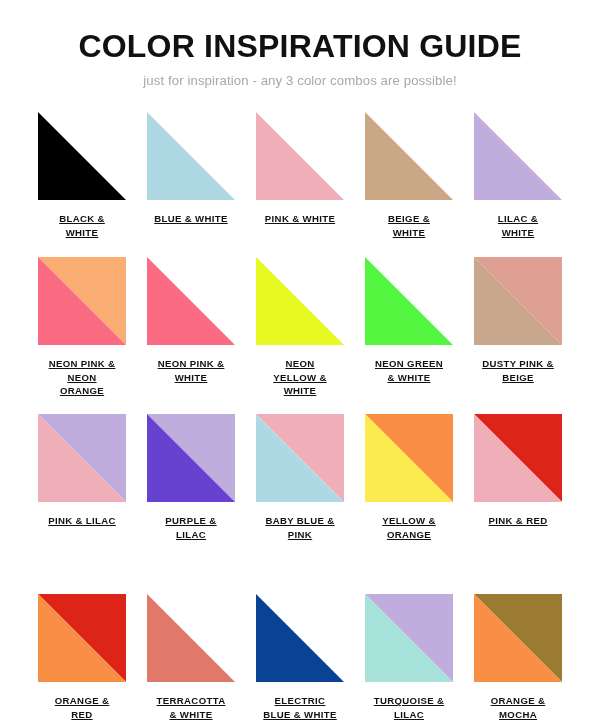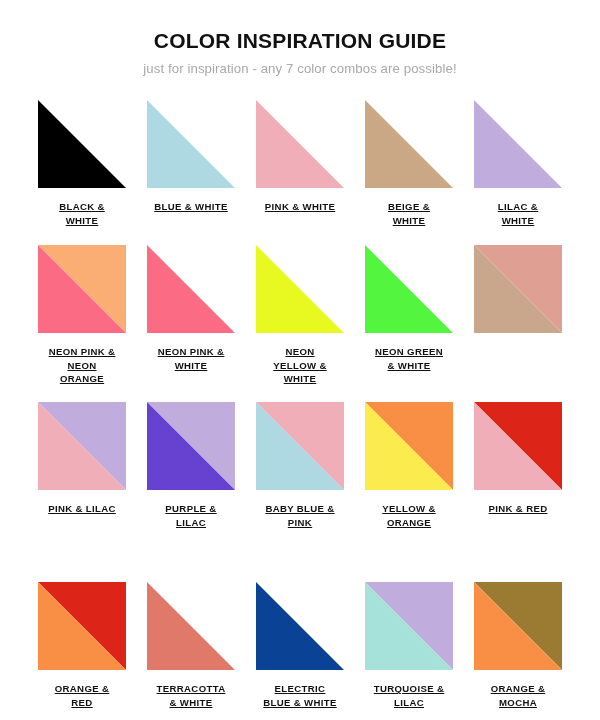--- a/index.html
+++ b/index.html
@@ -20,21 +20,21 @@
     overflow: hidden;
   }
 
   
   .header {
     padding-top: 29px;
     text-align: center;
   }
 
   .title {
-    font-size: 21px;
+    font-size: 32px;
     font-weight: bold;
     letter-spacing: 0.2px;
     color: #111111;
     line-height: 1.1;
     white-space: nowrap;
   }
 
   .subtitle {
     margin-top: 9px;
     font-size: 13.2px;
@@ -96,21 +96,21 @@
   .r2 .cell { height: 160px; }
   .r3 .cell { height: 140px; margin-top: 20px; }
 </style>
 </head>
 <body>
 
 <div class="page">
 
   <div class="header">
     <h1 class="title">COLOR INSPIRATION GUIDE</h1>
-    <p class="subtitle">just for inspiration - any 7 color combos are possible!</p>
+    <p class="subtitle">just for inspiration - any 3 color combos are possible!</p>
   </div>
 
   <div class="grid">
     <div class="row r0"><div class="cell">
           <div class="swatch-wrap">
             <svg class="swatch" viewBox="0 0 100 100" preserveAspectRatio="none">
               <polygon points="0,0 100,0 100,100" fill="#ffffff"></polygon>
               <polygon points="0,0 100,100 0,100" fill="#000000"></polygon>
             </svg>
           </div>
@@ -189,20 +189,22 @@
           </div>
           <div class="label">NEON GREEN
 &amp; WHITE</div>
         </div><div class="cell">
           <div class="swatch-wrap">
             <svg class="swatch" viewBox="0 0 100 100" preserveAspectRatio="none">
               <polygon points="0,0 100,0 100,100" fill="#e09f93"></polygon>
               <polygon points="0,0 100,100 0,100" fill="#c9a78d"></polygon>
             </svg>
           </div>
+          <div class="label">DUSTY PINK &amp;
+BEIGE</div>
         </div></div>
     <div class="row r2"><div class="cell">
           <div class="swatch-wrap">
             <svg class="swatch" viewBox="0 0 100 100" preserveAspectRatio="none">
               <polygon points="0,0 100,0 100,100" fill="#c1acde"></polygon>
               <polygon points="0,0 100,100 0,100" fill="#f0aeb8"></polygon>
             </svg>
           </div>
           <div class="label">PINK &amp; LILAC</div>
         </div><div class="cell">

